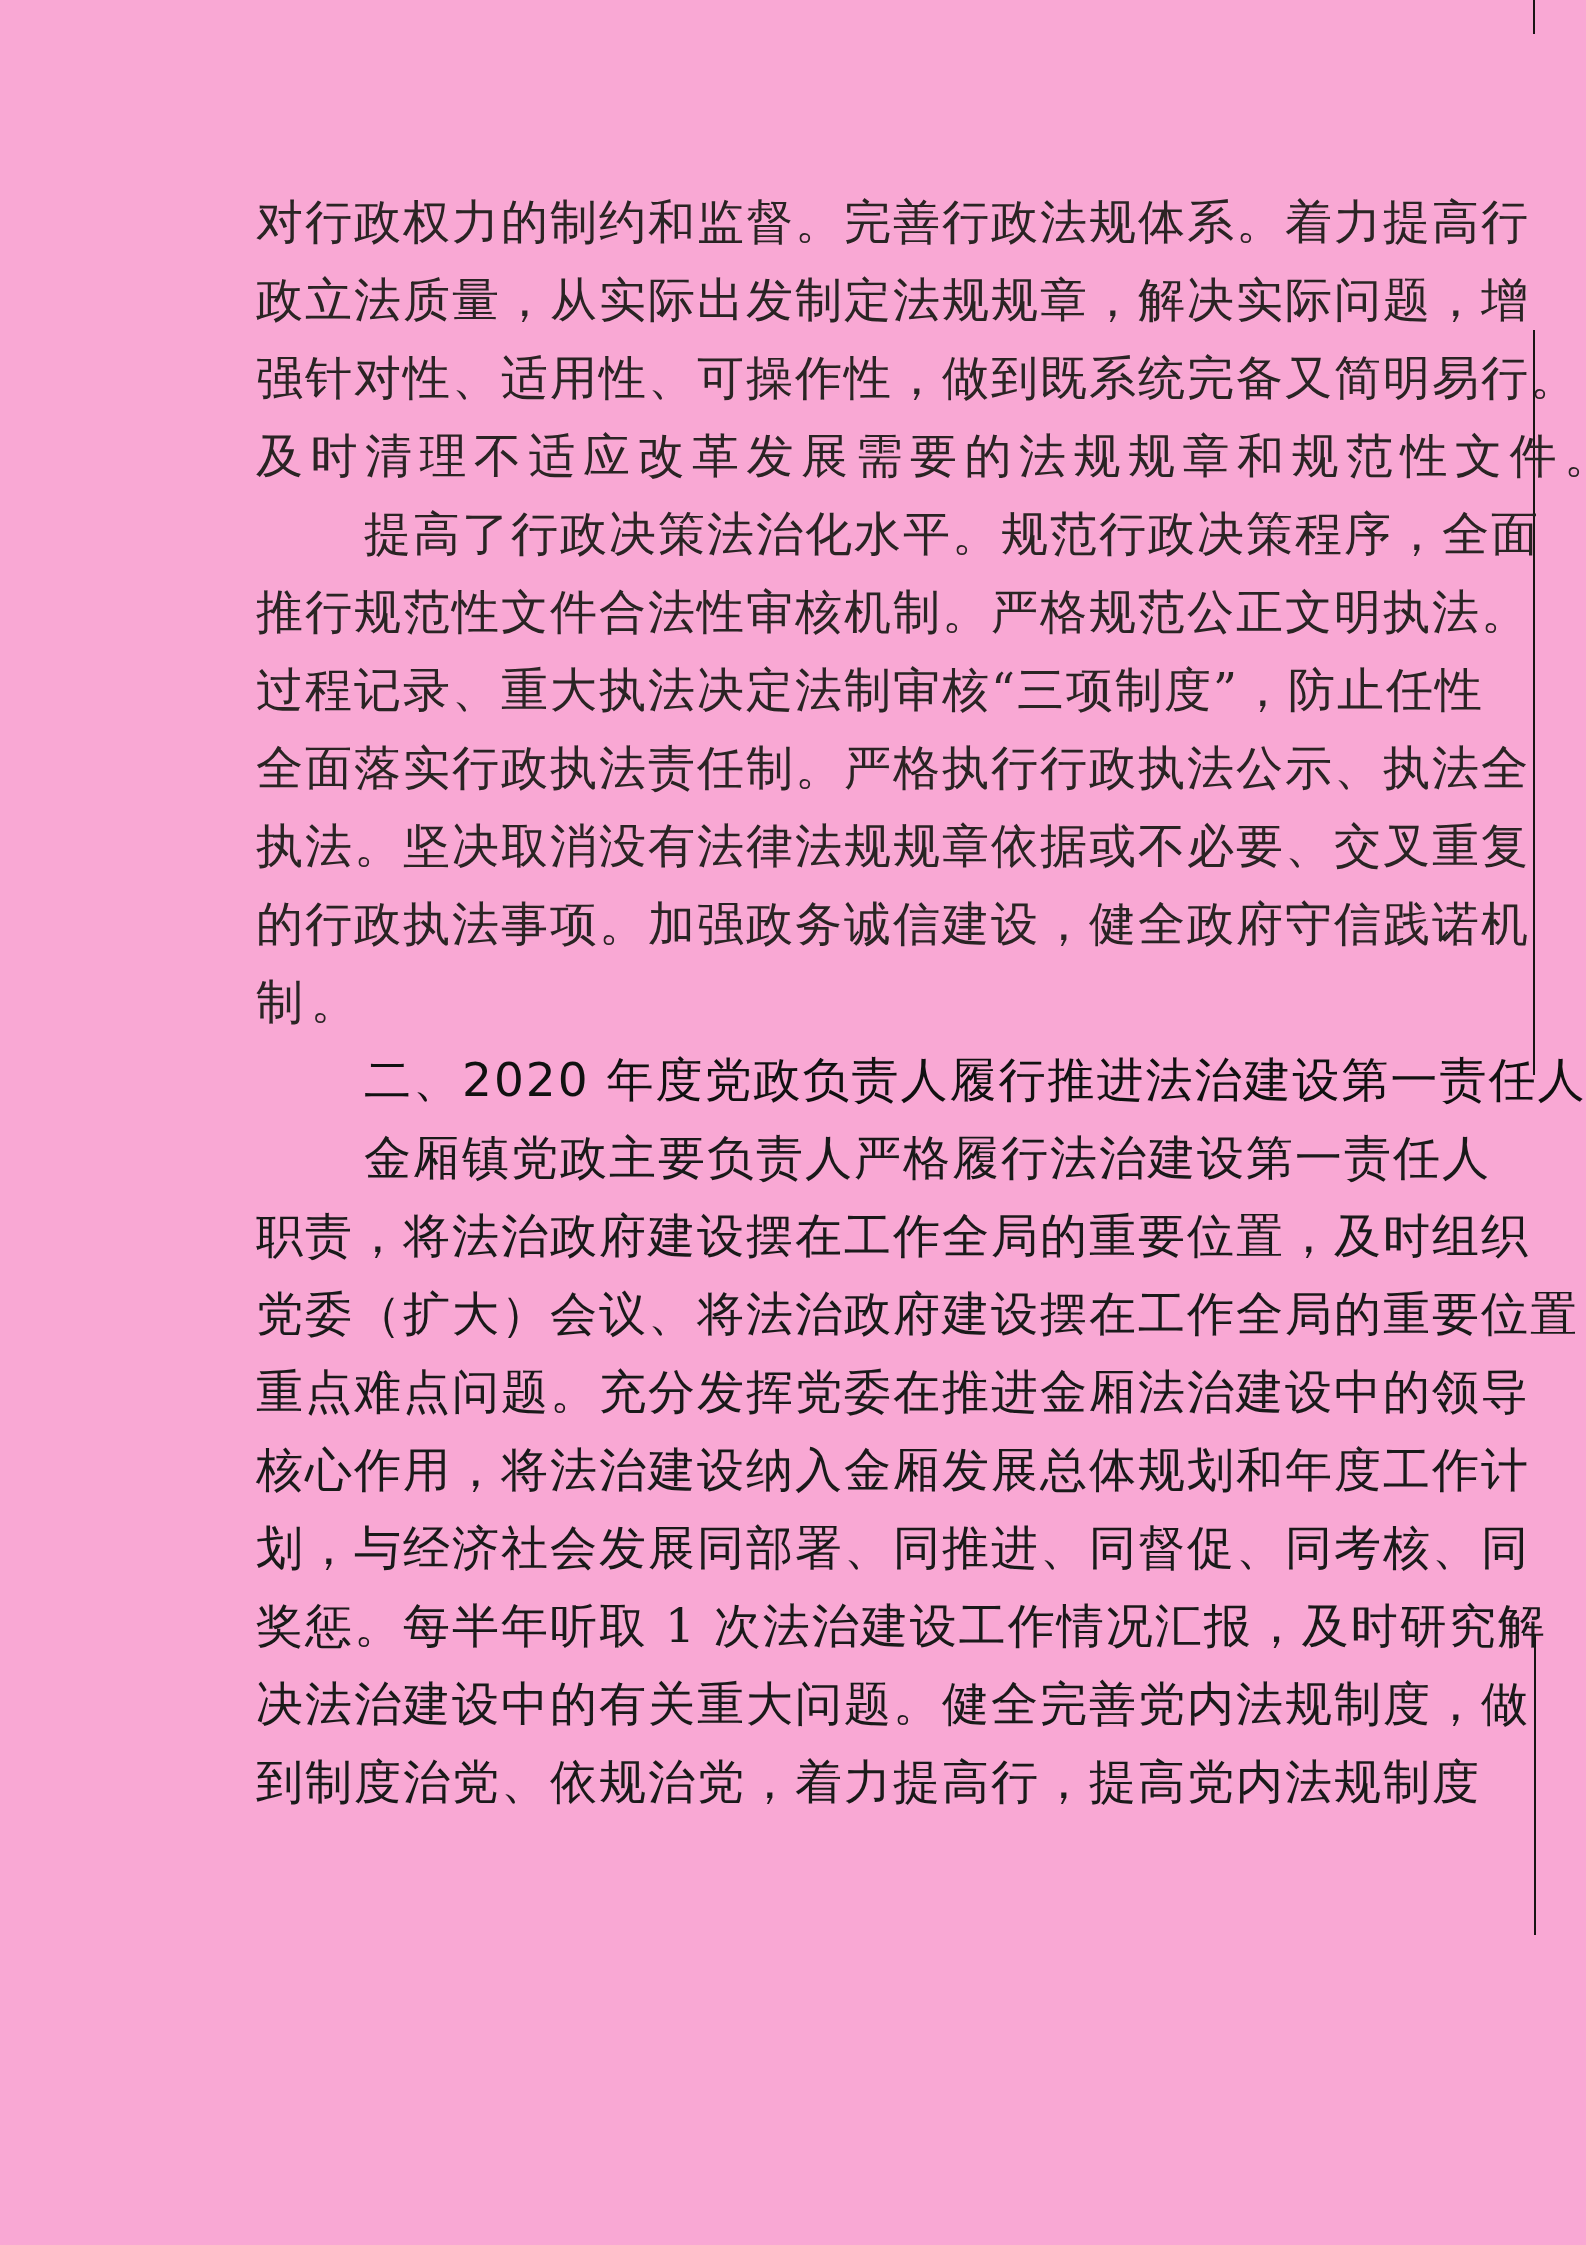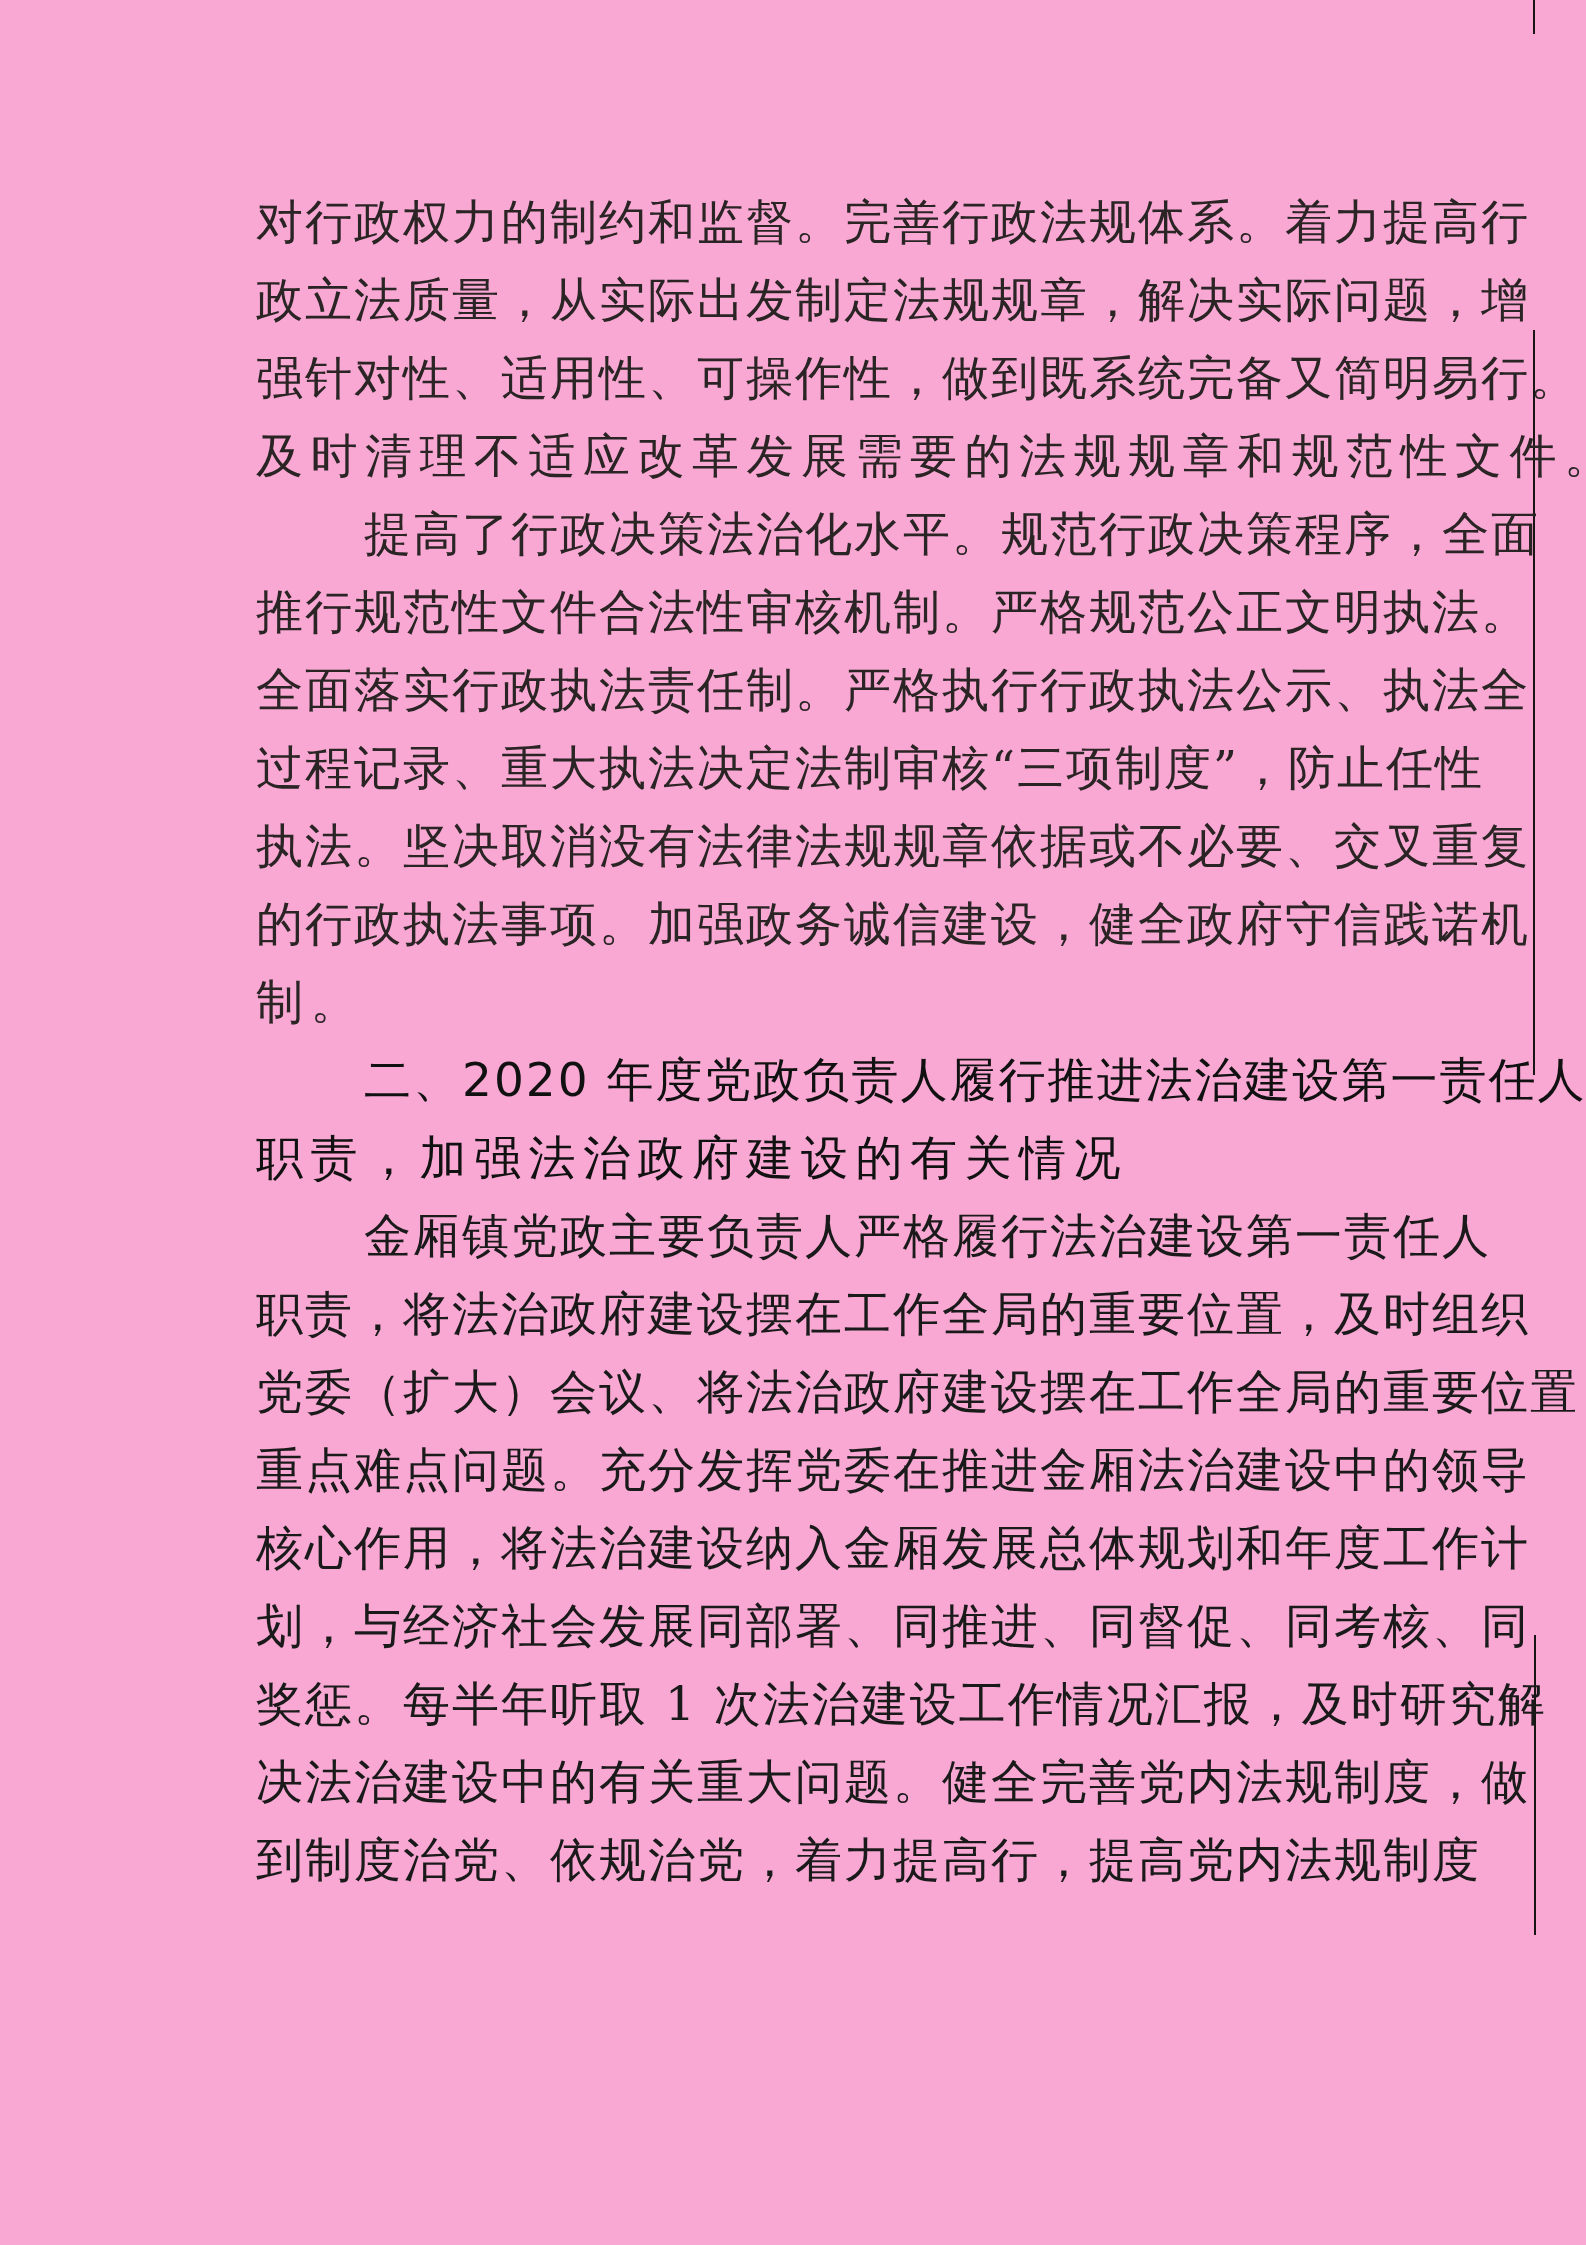--- a/index.html
+++ b/index.html
@@ -74,30 +74,29 @@
     <div class="para faded">
       <span class="line">对行政权力的制约和监督。完善行政法规体系。着力提高行</span>
       <span class="line">政立法质量，从实际出发制定法规规章，解决实际问题，增</span>
       <span class="line">强针对性、适用性、可操作性，做到既系统完备又简明易行。</span>
       <span class="line last">及时清理不适应改革发展需要的法规规章和规范性文件。</span>
     </div>
 
     <div class="para faded">
       <span class="line indent">提高了行政决策法治化水平。规范行政决策程序，全面</span>
       <span class="line">推行规范性文件合法性审核机制。严格规范公正文明执法。</span>
+      <span class="line">过程记录、重大执法决定法制审核“三项制度”，防止任性</span>
       <span class="line">全面落实行政执法责任制。严格执行行政执法公示、执法全</span>
-      <span class="line">过程记录、重大执法决定法制审核“三项制度”，防止任性</span>
       <span class="line">执法。坚决取消没有法律法规规章依据或不必要、交叉重复</span>
       <span class="line">的行政执法事项。加强政务诚信建设，健全政府守信践诺机</span>
       <span class="line last">制。</span>
     </div>
 
     <div class="para heading">
       <span class="line indent">二、2020 年度党政负责人履行推进法治建设第一责任人</span>
-      <span class="line last">职责，加强法治政府建设的有关情况</span>
     </div>
 
     <div class="para">
       <span class="line indent">金厢镇党政主要负责人严格履行法治建设第一责任人</span>
       <span class="line">职责，将法治政府建设摆在工作全局的重要位置，及时组织</span>
       <span class="line">党委（扩大）会议、将法治政府建设摆在工作全局的重要位置</span>
       <span class="line">重点难点问题。充分发挥党委在推进金厢法治建设中的领导</span>
       <span class="line">核心作用，将法治建设纳入金厢发展总体规划和年度工作计</span>
       <span class="line">划，与经济社会发展同部署、同推进、同督促、同考核、同</span>
       <span class="line">奖惩。每半年听取 1 次法治建设工作情况汇报，及时研究解</span>

